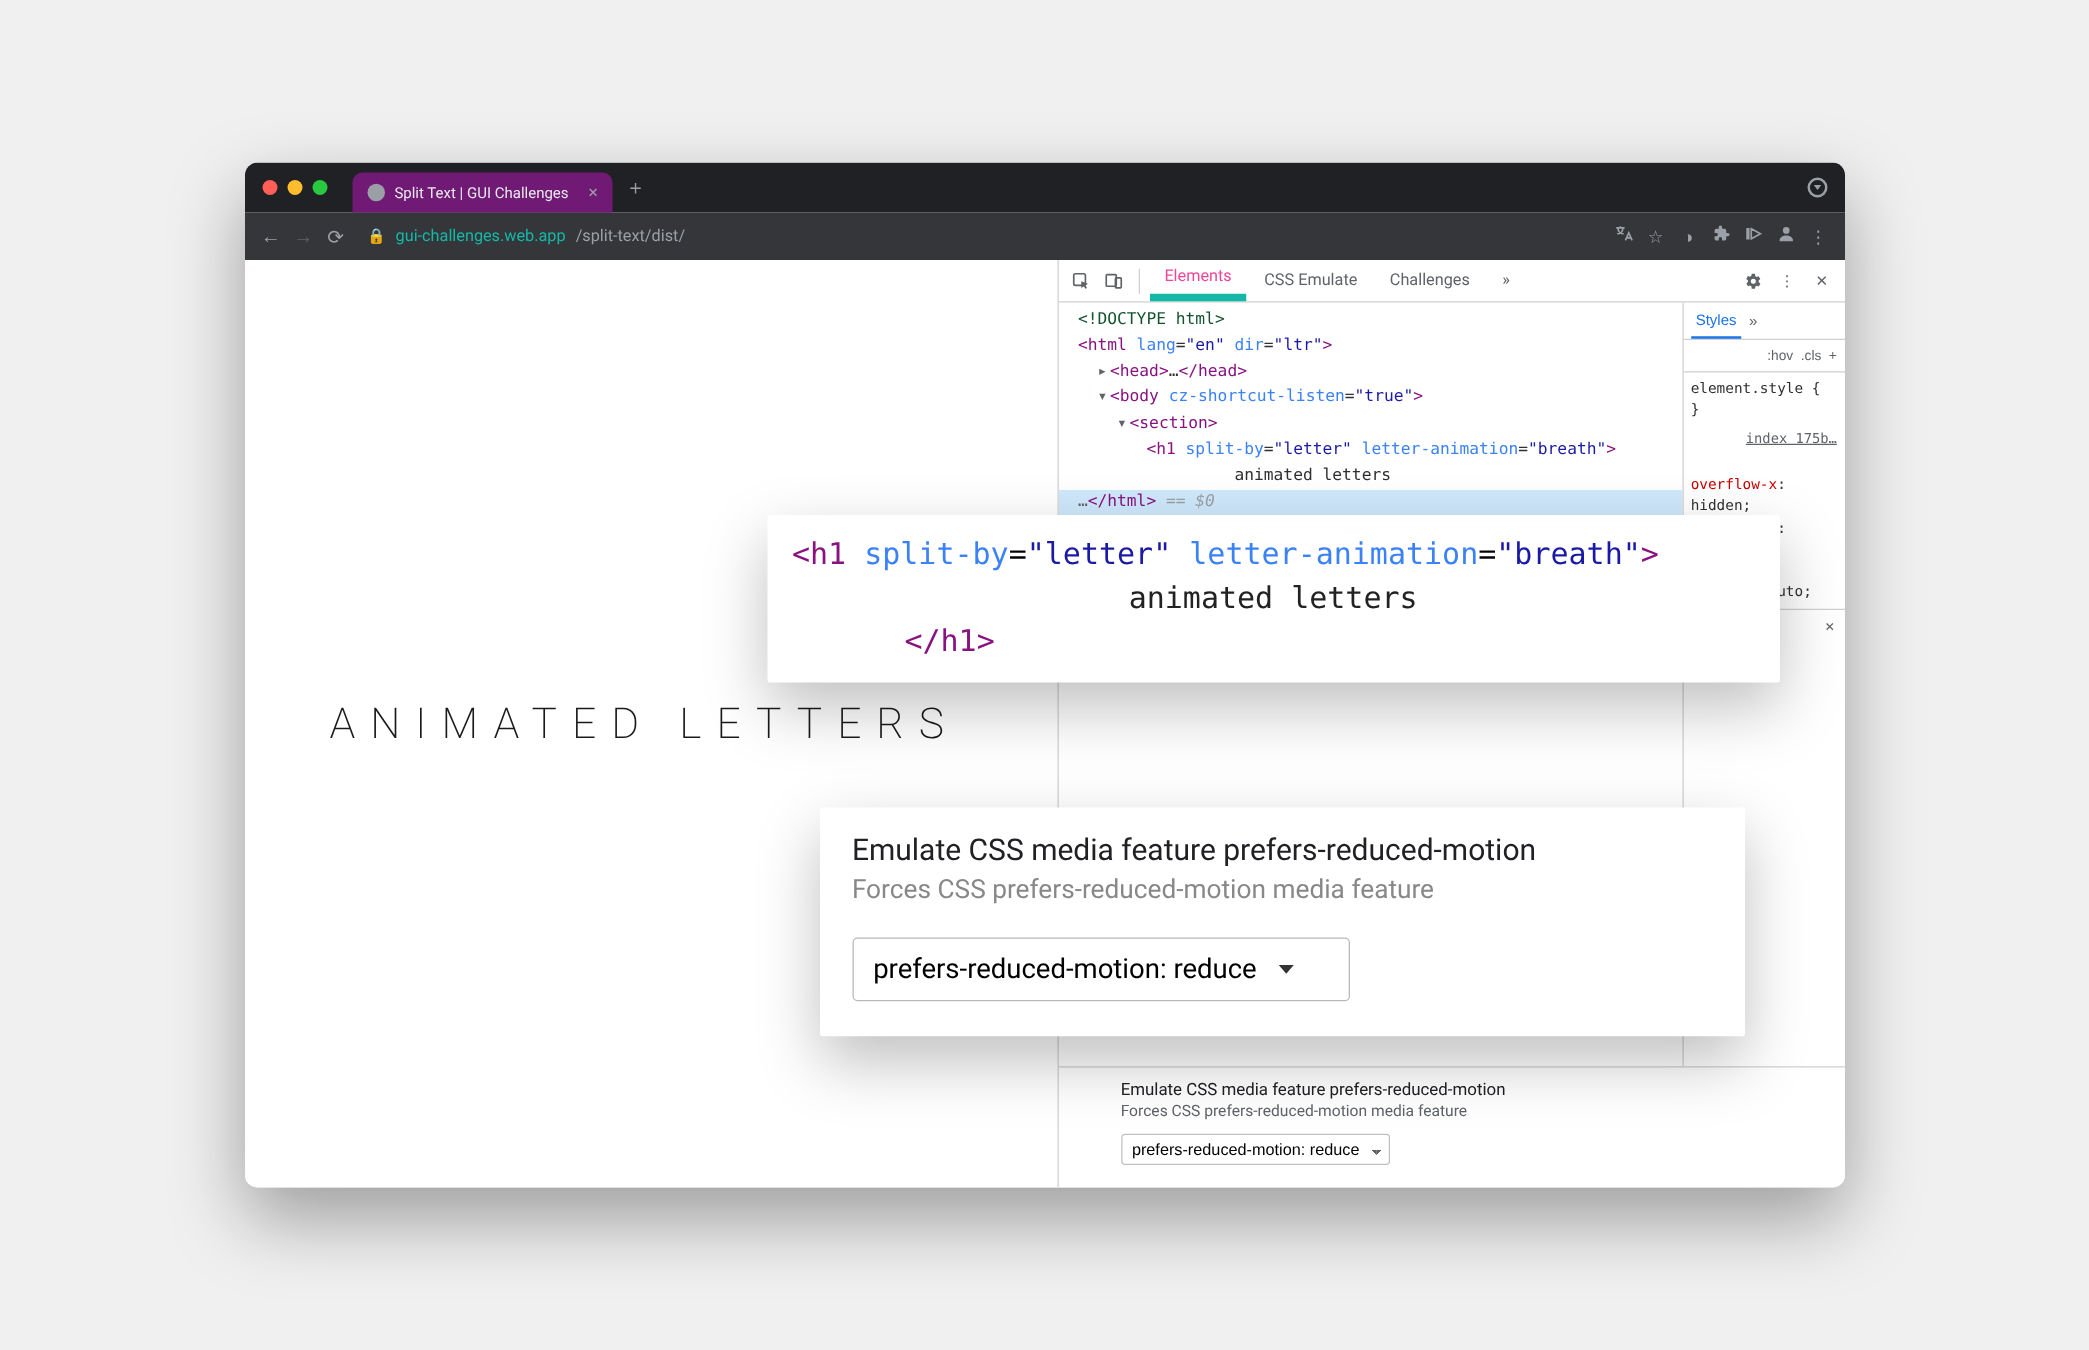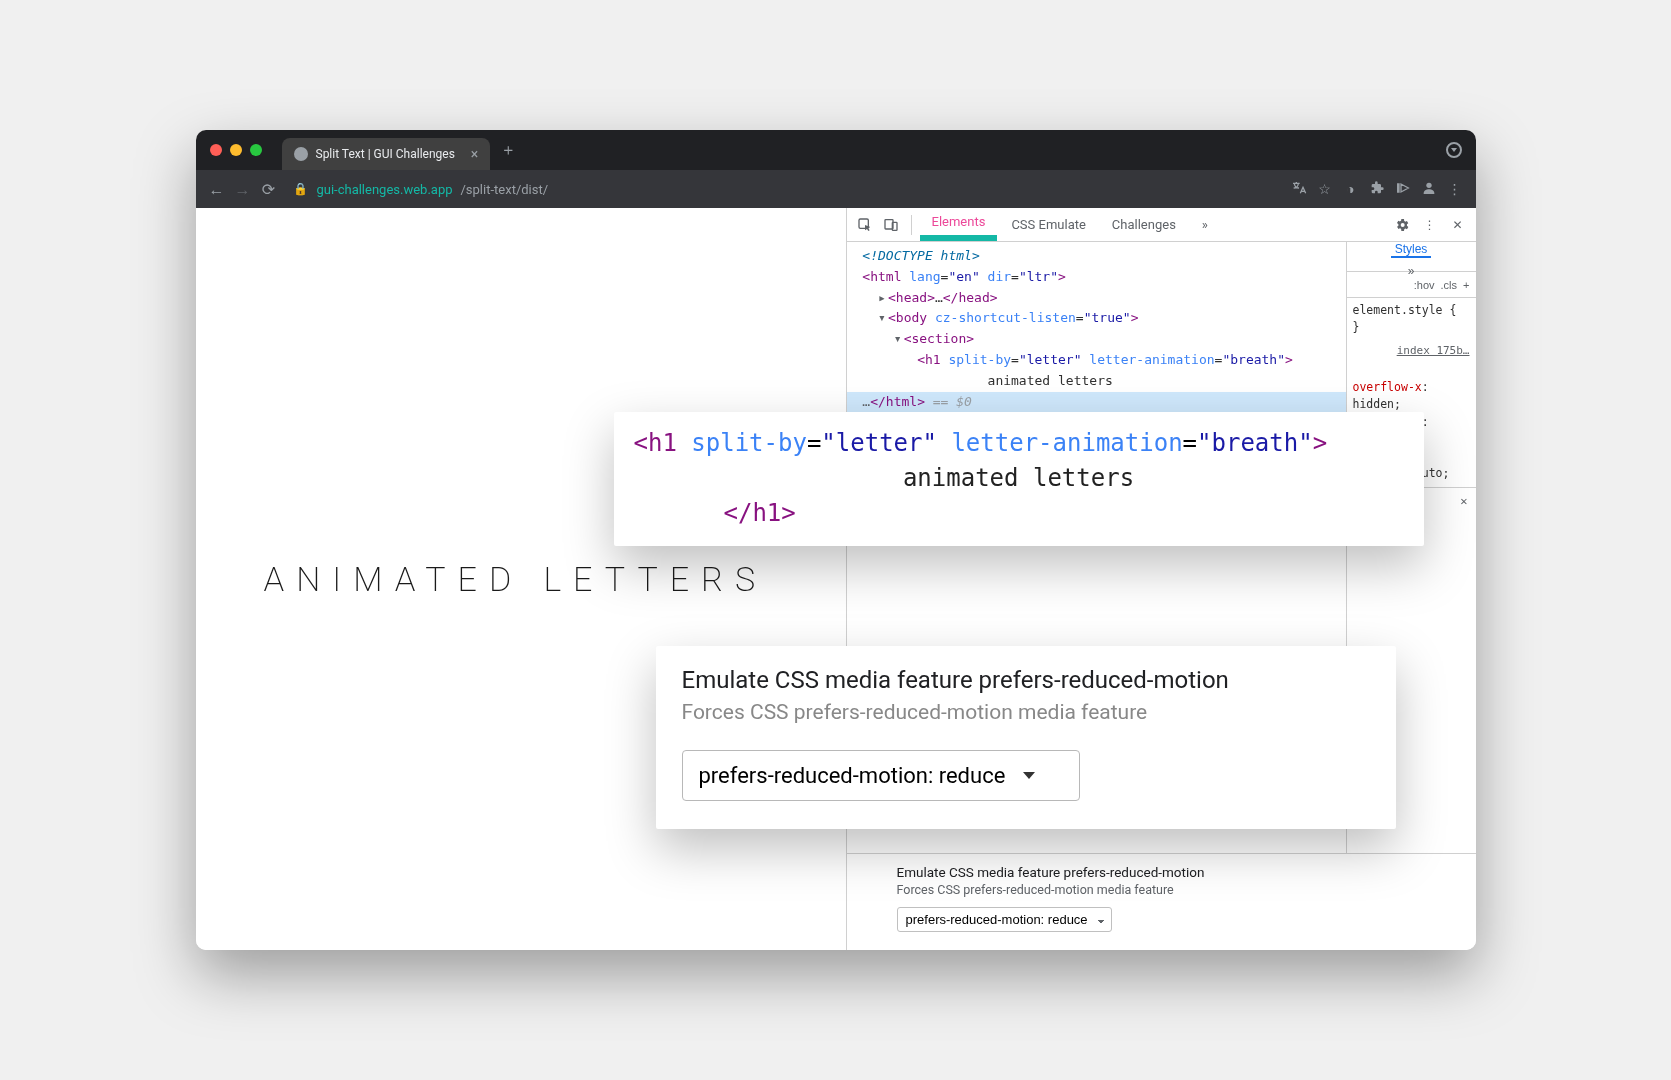--- a/index.html
+++ b/index.html
@@ -32,21 +32,21 @@
     padding: 0 14px;
     position: relative;
   }
   .traffic { display: flex; gap: 8px; }
   .dot { width: 12px; height: 12px; border-radius: 50%; }
   .dot.red { background: #ff5f57; }
   .dot.yellow { background: #febc2e; }
   .dot.green { background: #28c840; }
   .tab {
     margin-left: 20px;
-    background: #404040;
+    background: #701a75;
     color: #e8eaed;
     height: 32px;
     border-radius: 8px 8px 0 0;
     padding: 0 12px;
     display: flex;
     align-items: center;
     gap: 8px;
     font-size: 12px;
     align-self: flex-end;
   }
@@ -147,40 +147,39 @@
     flex:1;
     font-family: Menlo, Consolas, monospace;
     font-size: 13px;
     line-height: 1.6;
     padding: 4px 0;
     color: #303030;
     overflow: hidden;
   }
   .dom-tree .row { white-space: pre; padding: 0 8px; }
   .dom-tree .row.sel { background: #cfe8fc; }
-  .doctype { color:#0369a1;font-style:italic; }
+  .doctype { color:#14532d; }
   .tagp { color:#881280; }
   .attrn { color:#3b82f6; }
   .attrv { color:#1a1aa6; }
   .punct { color:#881280; }
   .txt { color:#303030; }
   .eqsel { color:#9aa0a6; font-style: italic; }
   .tri { color:#5f6368; display:inline-block; width:10px; }
   
   .styles-panel {
     width: 130px;
     border-left: 1px solid #d0d0d0;
     display:flex; flex-direction:column;
     font-family: Menlo, Consolas, monospace;
   }
   .styles-tabs {
     height: 30px; border-bottom:1px solid #d0d0d0;
     display:flex; align-items:center; padding:0 6px; gap:6px;
     font-family: -apple-system, sans-serif;
-    flex-direction: column;
   }
   .styles-tabs .stab { color:#1a73e8; border-bottom:2px solid #1a73e8; padding:0 4px; height:29px; display:flex;align-items:center; font-size:12px;}
   .styles-tabs .more { color:#5f6368; }
   .styles-sub {
     height: 26px; border-bottom:1px solid #d0d0d0;
     display:flex; align-items:center; justify-content:flex-end; gap:6px; padding:0 6px;
     font-size: 11px; color:#5f6368;
     font-family: -apple-system, sans-serif;
   }
   .styles-body { padding: 4px 6px; font-size: 11.5px; line-height:1.5; color:#303030; overflow:hidden;}

